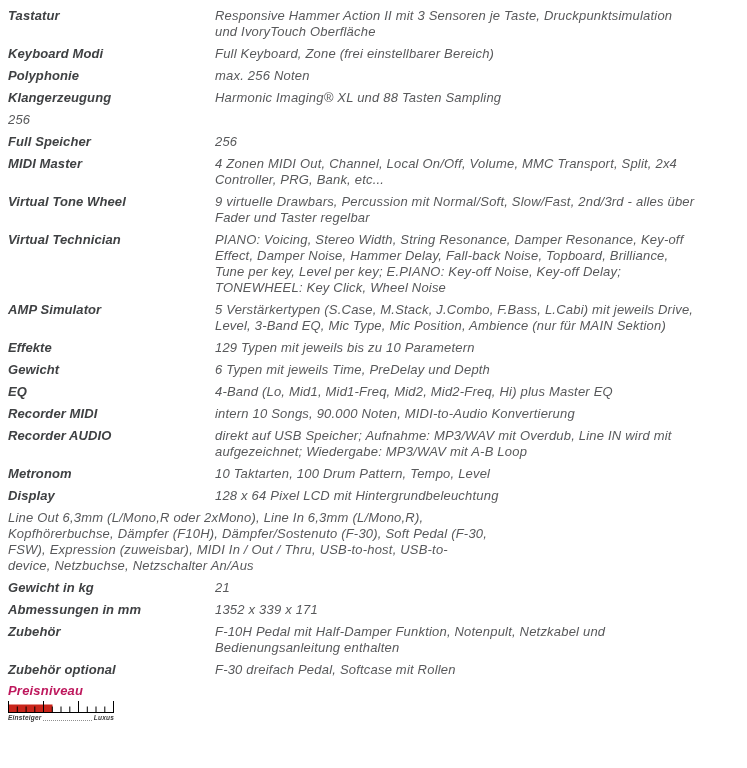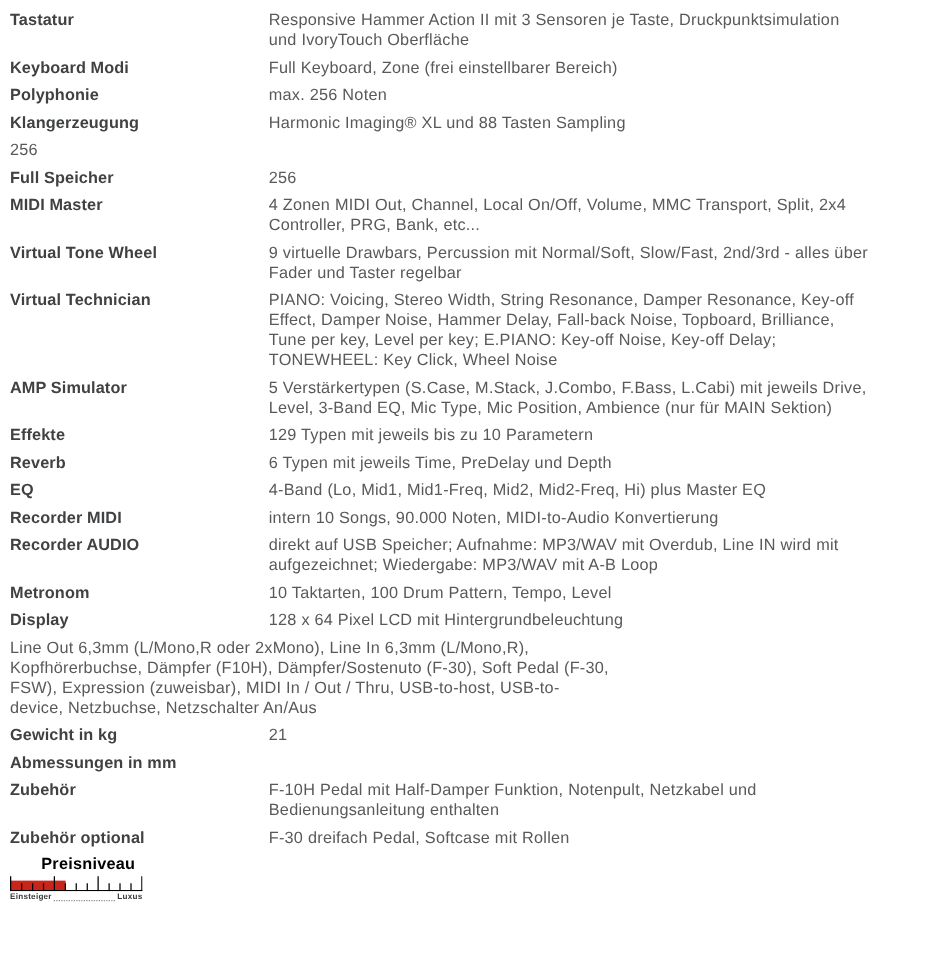--- a/index.html
+++ b/index.html
@@ -3,37 +3,37 @@
 <meta charset="utf-8">
 <style>
   * { box-sizing: border-box; }
   html, body { margin: 0; padding: 0; }
   body {
     width: 747px; height: 768px;
     background: #ffffff;
     font-family: "Liberation Sans", sans-serif;
     overflow: hidden;
   }
-  .spec-table { padding: 8px 16px 0 8px; }
+  .spec-table { padding: 8px 16px 0 8px; font-style: italic; }
   .spec-row { display: flex; align-items: flex-start; margin-bottom: 6px; }
   .spec-label {
     flex: 0 0 207px; width: 207px;
     font-size: 13px; line-height: 16px; font-weight: bold;
     color: #3f4143; letter-spacing: 0.1px;
   }
   .spec-value {
     width: 480px; max-width: 480px;
     font-size: 13px; line-height: 16px;
     color: #58595b; letter-spacing: 0.2px;
   }
   
   .price-graphic { width: 110px; margin-top: 0; }
   .pg-title {
     font-size: 13px; line-height: 14px; font-weight: bold;
-    color: #000000; letter-spacing: 0.2px; margin-bottom: 2px; margin-left: 25px;
+    color: #be185d; letter-spacing: 0.2px; margin-bottom: 2px;
   }
   .pg-meter { display: block; }
   .pg-scale-labels {
     width: 106px; display: flex; align-items: flex-end;
     font-size: 6.5px; line-height: 8px; font-weight: bold; color: #3a3a3a;
     margin-top: 1px;
   }
   .pg-leader { flex: 1; border-bottom: 1px dotted #8f8f8f; margin: 0 2px 1px 2px; }
 </style>
 </head>
@@ -90,21 +90,21 @@
     <div class="spec-label">AMP Simulator</div>
     <div class="spec-value">5 Verstärkertypen (S.Case, M.Stack, J.Combo, F.Bass, L.Cabi) mit jeweils Drive, Level, 3-Band EQ, Mic Type, Mic Position, Ambience (nur für MAIN Sektion)</div>
   </div>
 
   <div class="spec-row">
     <div class="spec-label">Effekte</div>
     <div class="spec-value">129 Typen mit jeweils bis zu 10 Parametern</div>
   </div>
 
   <div class="spec-row">
-    <div class="spec-label">Reverb</div>
+    <div class="spec-label">Gewicht</div>
     <div class="spec-value">6 Typen mit jeweils Time, PreDelay und Depth</div>
   </div>
 
   <div class="spec-row">
     <div class="spec-label">EQ</div>
     <div class="spec-value">4-Band (Lo, Mid1, Mid1-Freq, Mid2, Mid2-Freq, Hi) plus Master EQ</div>
   </div>
 
   <div class="spec-row">
     <div class="spec-label">Recorder MIDI</div>
@@ -130,20 +130,21 @@
     <div class="spec-value">Line Out 6,3mm (L/Mono,R oder 2xMono), Line In 6,3mm (L/Mono,R), Kopfhörerbuchse, Dämpfer (F10H), Dämpfer/Sostenuto (F-30), Soft Pedal (F-30, FSW), Expression (zuweisbar), MIDI In / Out / Thru, USB-to-host, USB-to-device, Netzbuchse, Netzschalter An/Aus</div>
   </div>
 
   <div class="spec-row">
     <div class="spec-label">Gewicht in kg</div>
     <div class="spec-value">21</div>
   </div>
 
   <div class="spec-row">
     <div class="spec-label">Abmessungen in mm</div>
+    <div class="spec-value">1352 x 339 x 171</div>
   </div>
 
   <div class="spec-row">
     <div class="spec-label">Zubehör</div>
     <div class="spec-value">F-10H Pedal mit Half-Damper Funktion, Notenpult, Netzkabel und Bedienungsanleitung enthalten</div>
   </div>
 
   <div class="spec-row">
     <div class="spec-label">Zubehör optional</div>
     <div class="spec-value">F-30 dreifach Pedal, Softcase mit Rollen</div>

